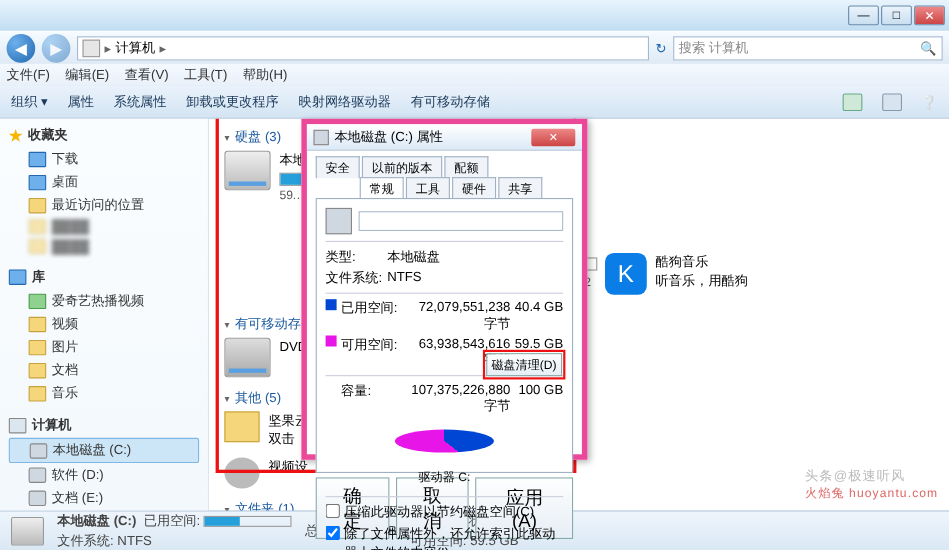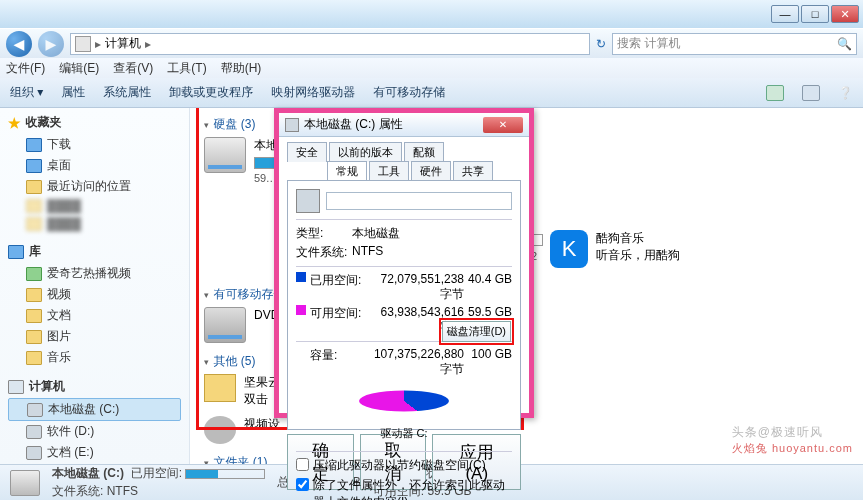--- a/index.html
+++ b/index.html
@@ -182,25 +182,25 @@
       <div class="sbitem">
           <span class="sbicon green"></span>
           <span>爱奇艺热播视频</span>
         </div>
       <div class="sbitem">
           <span class="sbicon"></span>
           <span>视频</span>
         </div>
       <div class="sbitem">
           <span class="sbicon"></span>
+          <span>图片</span>
+        </div>
+      <div class="sbitem">
+          <span class="sbicon"></span>
           <span>文档</span>
-        </div>
-      <div class="sbitem">
-          <span class="sbicon"></span>
-          <span>图片</span>
         </div>
       <div class="sbitem">
           <span class="sbicon"></span>
           <span>音乐</span>
         </div>
     </div>
     <div class="sbgroup">
       <div class="sbhead">
           <span class="sbicon pc"></span>
           <span>计算机</span>

